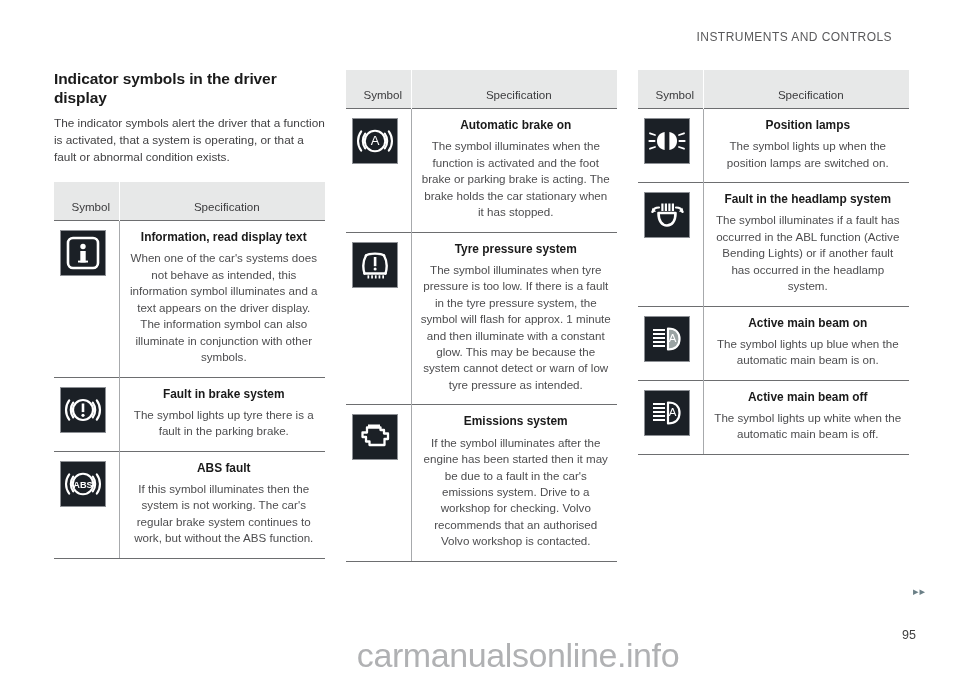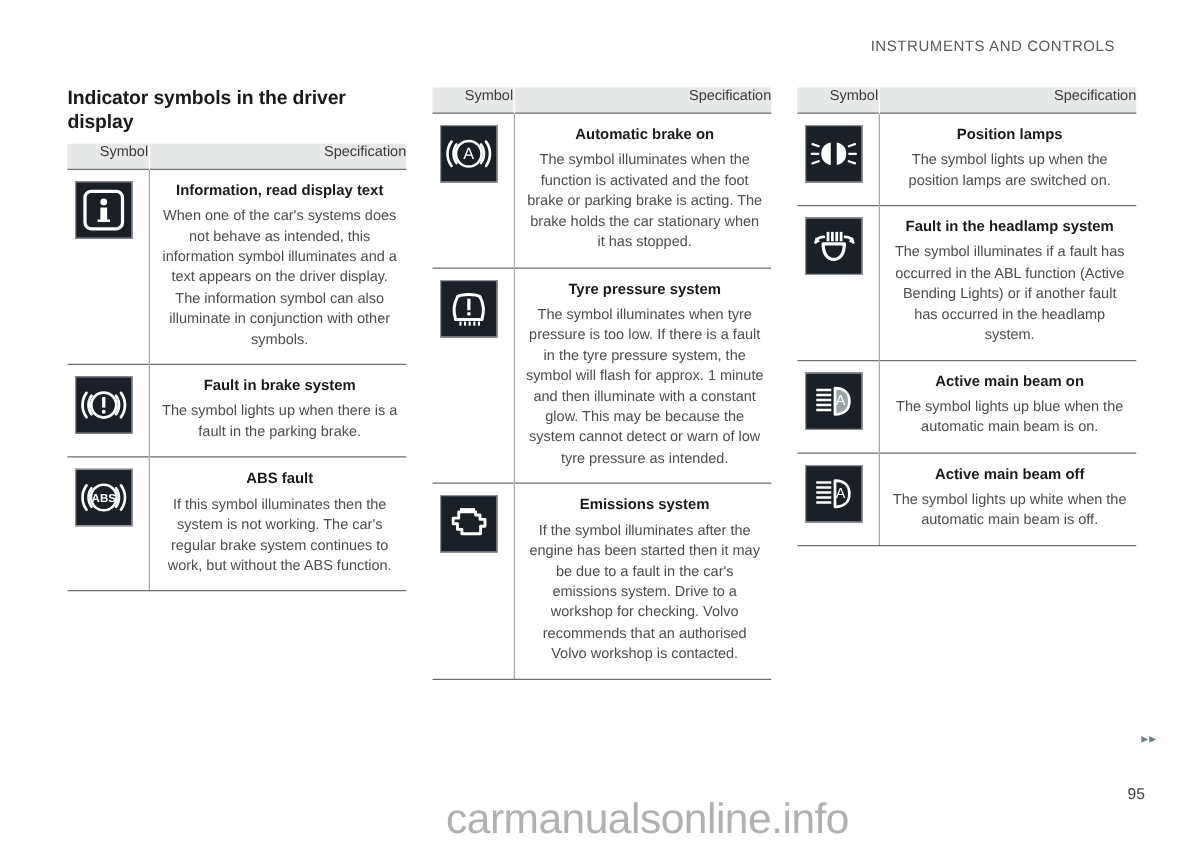--- a/index.html
+++ b/index.html
@@ -63,22 +63,22 @@
     table-layout: fixed;
   }
   .sym-table col.c-sym { width: 65px; }
   .sym-table col.c-spec { width: auto; }
 
   .sym-table thead th {
     background: #e7e8e8;
     font-size: 11.6px;
     font-weight: 400;
     color: #3b3b3d;
-    text-align: right;
-    padding: 0 0 7px 9px;
+    text-align: center;
+    padding: 18px 0 7px 9px;
     border: none;
     vertical-align: middle;
     margin-left: 46px;
   }
   .sym-table thead th.th-sym {
     border-right: 1px solid #ffffff;
   }
 
   .sym-table tbody td {
     border-top: 1px solid #6d6e70;
@@ -161,20 +161,21 @@
 </head>
 <body>
 
 <div class="page-header">INSTRUMENTS AND CONTROLS</div>
 
 <div class="columns">
 
   <div class="column">
 
     <h1 class="section-title">Indicator symbols in the driver display</h1>
+    <p class="intro-text">The indicator symbols alert the driver that a function is activated, that a system is operating, or that a fault or abnormal condition exists.</p>
 
     <table class="sym-table">
       <colgroup>
           <col class="c-sym">
           <col class="c-spec">
         </colgroup>
       <thead>
         <tr>
           <th class="th-sym">Symbol</th>
           <th>Specification</th>
@@ -206,21 +207,21 @@
                 <circle cx="22" cy="27.3" r="1.6" fill="#fff"></circle>
                 <path d="M12.2 14.6 A12.6 12.6 0 0 0 12.2 29.4" fill="none" stroke="#fff" stroke-width="2.2" stroke-linecap="round"></path>
                 <path d="M8.2 12.3 A16.4 16.4 0 0 0 8.2 31.7" fill="none" stroke="#fff" stroke-width="2.2" stroke-linecap="round"></path>
                 <path d="M31.8 14.6 A12.6 12.6 0 0 1 31.8 29.4" fill="none" stroke="#fff" stroke-width="2.2" stroke-linecap="round"></path>
                 <path d="M35.8 12.3 A16.4 16.4 0 0 1 35.8 31.7" fill="none" stroke="#fff" stroke-width="2.2" stroke-linecap="round"></path>
               </svg>
             </span>
           </td>
           <td class="td-spec">
             <p class="spec-title">Fault in brake system</p>
-            <p class="spec-body">The symbol lights up when there is a fault in the parking brake.</p>
+            <p class="spec-body">The symbol lights up tyre there is a fault in the parking brake.</p>
           </td>
         </tr>
         <tr class="last-row">
           <td class="td-sym">
             <span class="icon-tile">
               <svg viewBox="0 0 44 44" aria-hidden="true">
                 <circle cx="22" cy="22" r="10.2" fill="none" stroke="#fff" stroke-width="2"></circle>
                 <text x="22" y="25.6" text-anchor="middle" font-family="Liberation Sans, sans-serif" font-size="9.2" font-weight="bold" fill="#fff">ABS</text>
                 <path d="M12.2 14.6 A12.6 12.6 0 0 0 12.2 29.4" fill="none" stroke="#fff" stroke-width="2.1" stroke-linecap="round"></path>
                 <path d="M8.2 12.3 A16.4 16.4 0 0 0 8.2 31.7" fill="none" stroke="#fff" stroke-width="2.1" stroke-linecap="round"></path>

